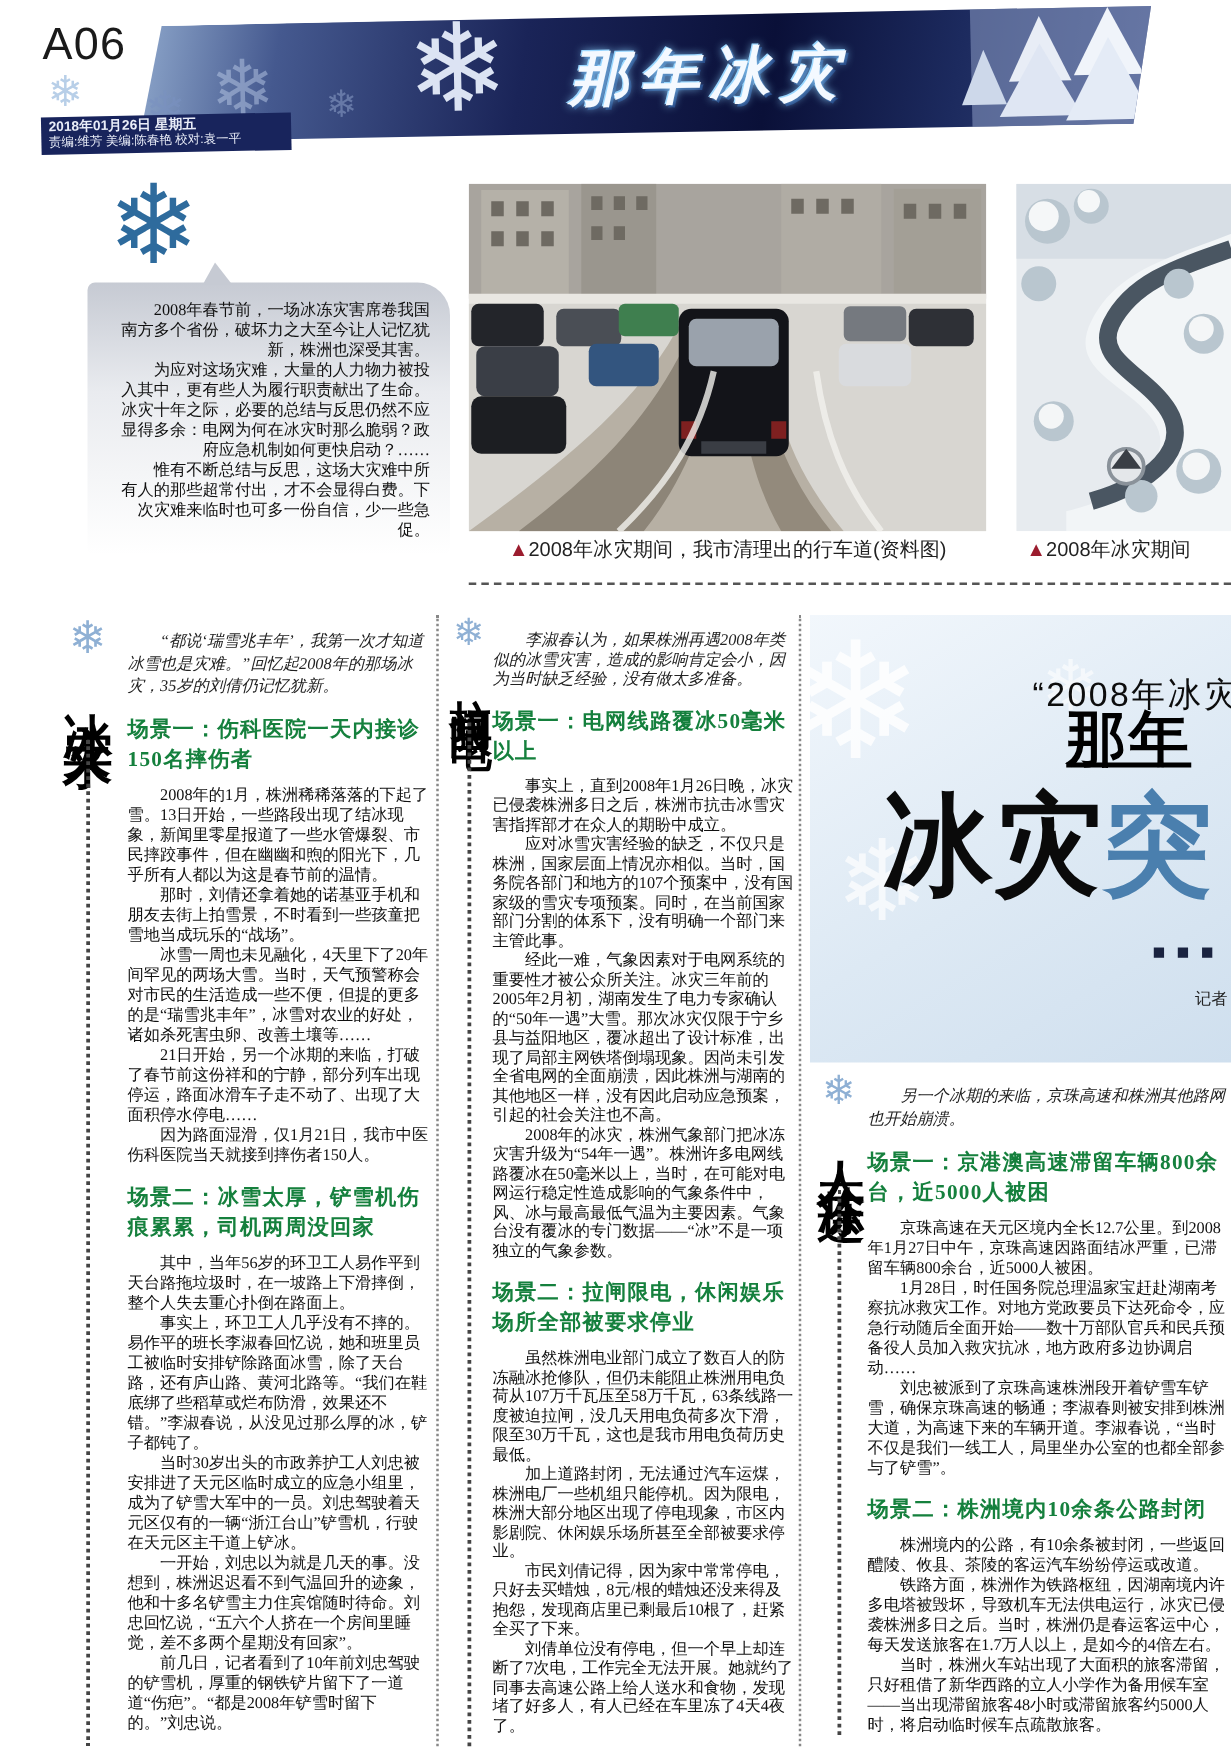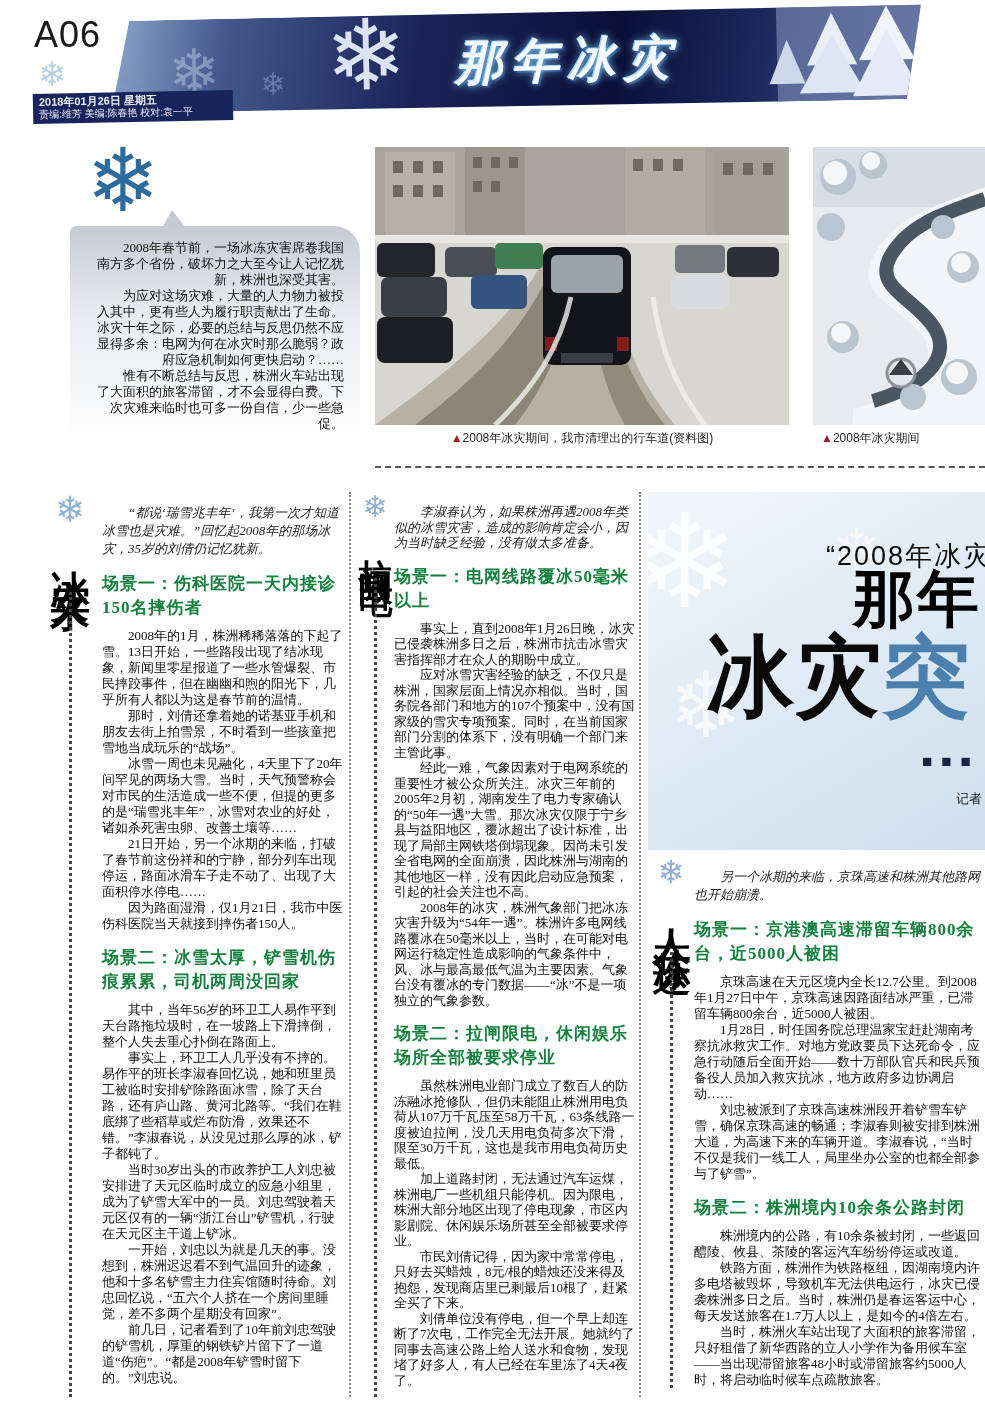--- a/index.html
+++ b/index.html
@@ -27,21 +27,21 @@
   .intro-bubble{position:absolute;left:70px;top:226px;width:290px;box-sizing:border-box;
                 padding:14px 16px 12px 16px;border-radius:6px 26px 6px 6px;
                 background:linear-gradient(180deg,#c6cad3 0%,#e9ebef 40%,#ffffff 100%);text-align:right;}
   .intro-bubble:before{content:"";position:absolute;left:92px;top:-16px;width:0;height:0;
                 border-left:10px solid transparent;border-right:14px solid transparent;
                 border-bottom:18px solid #c6cad3;}
   .intro-bubble p{margin:0;font-size:13.5px;line-height:19px;text-indent:2em;color:#1a1a1a;}
   
   .photo{position:absolute;display:block;}
   .photo svg{display:block;}
-  .caption{position:absolute;font-size:12px;color:#222;font-family:"Liberation Sans",sans-serif;}
+  .caption{position:absolute;font-size:16px;color:#222;font-family:"Liberation Sans",sans-serif;}
   .caption .mark{color:#9b1c2e;}
   .dashed-sep{position:absolute;left:375px;top:466px;width:610px;border-top:2px dashed #555;}
   .vsep{position:absolute;top:492px;height:905px;border-left:2px dotted #888;}
   
   .article{position:absolute;display:flex;align-items:stretch;}
   .gutter{display:flex;flex-direction:column;align-items:center;flex:0 0 auto;}
   .gutter .flake{font-size:36px;line-height:1;color:#8fb0d4;margin-bottom:10px;}
   .vtitle{writing-mode:vertical-rl;text-orientation:upright;font-weight:900;
           font-family:"Liberation Serif",serif;color:#000;letter-spacing:10px;}
   .dotline{flex:1 1 auto;width:0;border-left:3px dotted #444;margin-top:14px;min-height:60px;}
@@ -51,22 +51,22 @@
               letter-spacing:1px;color:#15803d;}
   .paras p{margin:0;font-size:13px;line-height:16px;text-indent:2em;color:#101010;}
   .col2 .paras p,.col2 .lead p{line-height:15.5px;}
   
   .col3{position:absolute;left:648px;top:492px;width:337px;height:905px;}
   .headline-block{position:relative;width:100%;height:358px;
           background:linear-gradient(150deg,#f2f7fc 0%,#dde9f4 55%,#cfdfee 100%);}
   .headline-block .bgflake{position:absolute;color:#ffffff;line-height:1;}
   .hl-kicker{position:absolute;left:178px;top:46px;font-size:27px;letter-spacing:2px;
              font-family:"Liberation Sans",sans-serif;color:#0d0d0d;white-space:nowrap;}
-  .hl-line1{position:absolute;left:205px;top:76px;font-size:62px;line-height:1;font-weight:900;
-            font-family:"Liberation Sans",sans-serif;color:#000;white-space:nowrap;letter-spacing:2px;}
+  .hl-line1{position:absolute;left:205px;top:76px;font-size:48px;line-height:1;font-weight:900;
+            font-family:"Liberation Sans",sans-serif;color:#000;white-space:nowrap;letter-spacing:2px;text-decoration:underline;}
   .hl-line2{position:absolute;left:58px;top:142px;font-size:88px;line-height:1;font-weight:700;
             font-family:"Liberation Serif",serif;white-space:nowrap;}
   .hl-line2 .blk{color:#0a0a0a;}
   .hl-line2 .blu{color:#4a7fae;}
   .hl-dots{position:absolute;left:274px;top:260px;font-size:17px;letter-spacing:9px;color:#1a2340;white-space:nowrap;}
   .hl-byline{position:absolute;left:308px;top:298px;font-size:13px;color:#222;white-space:nowrap;}
   .col3-article{display:flex;align-items:stretch;margin-top:6px;}
 </style>
 </head>
 <body>
@@ -97,21 +97,21 @@
   <div class="date-box">
     <div class="date-line">2018年01月26日 星期五</div>
     <div class="staff-line">责编:维芳 美编:陈春艳 校对:袁一平</div>
   </div>
 
   <div class="intro-flake">❄</div>
   <div class="intro-bubble">
     <div class="paras" style="font-size:0;">
         <p>2008年春节前，一场冰冻灾害席卷我国南方多个省份，破坏力之大至今让人记忆犹新，株洲也深受其害。</p>
         <p>为应对这场灾难，大量的人力物力被投入其中，更有些人为履行职责献出了生命。冰灾十年之际，必要的总结与反思仍然不应显得多余：电网为何在冰灾时那么脆弱？政府应急机制如何更快启动？……</p>
-        <p>惟有不断总结与反思，株洲火车站出现了大面积的旅客滞留，才不会显得白费。下次灾难来临时也可多一份自信，少一些急促。</p>
+        <p>惟有不断总结与反思，这场大灾难中所有人的那些超常付出，才不会显得白费。下次灾难来临时也可多一份自信，少一些急促。</p>
       </div>
   </div>
 
   <figure class="photo" style="left:375px;top:147px;width:414px;height:278px;margin:0;">
     <svg width="414" height="278" viewBox="0 0 414 278">
       <rect width="414" height="278" fill="#cfcdc8"></rect>
       <rect x="0" y="0" width="414" height="92" fill="#a8a49e"></rect>
       <rect x="10" y="5" width="70" height="85" fill="#b5b1a8"></rect>
       <rect x="90" y="0" width="60" height="90" fill="#9a968e"></rect>
       <rect x="250" y="0" width="80" height="88" fill="#b0aca4"></rect>

